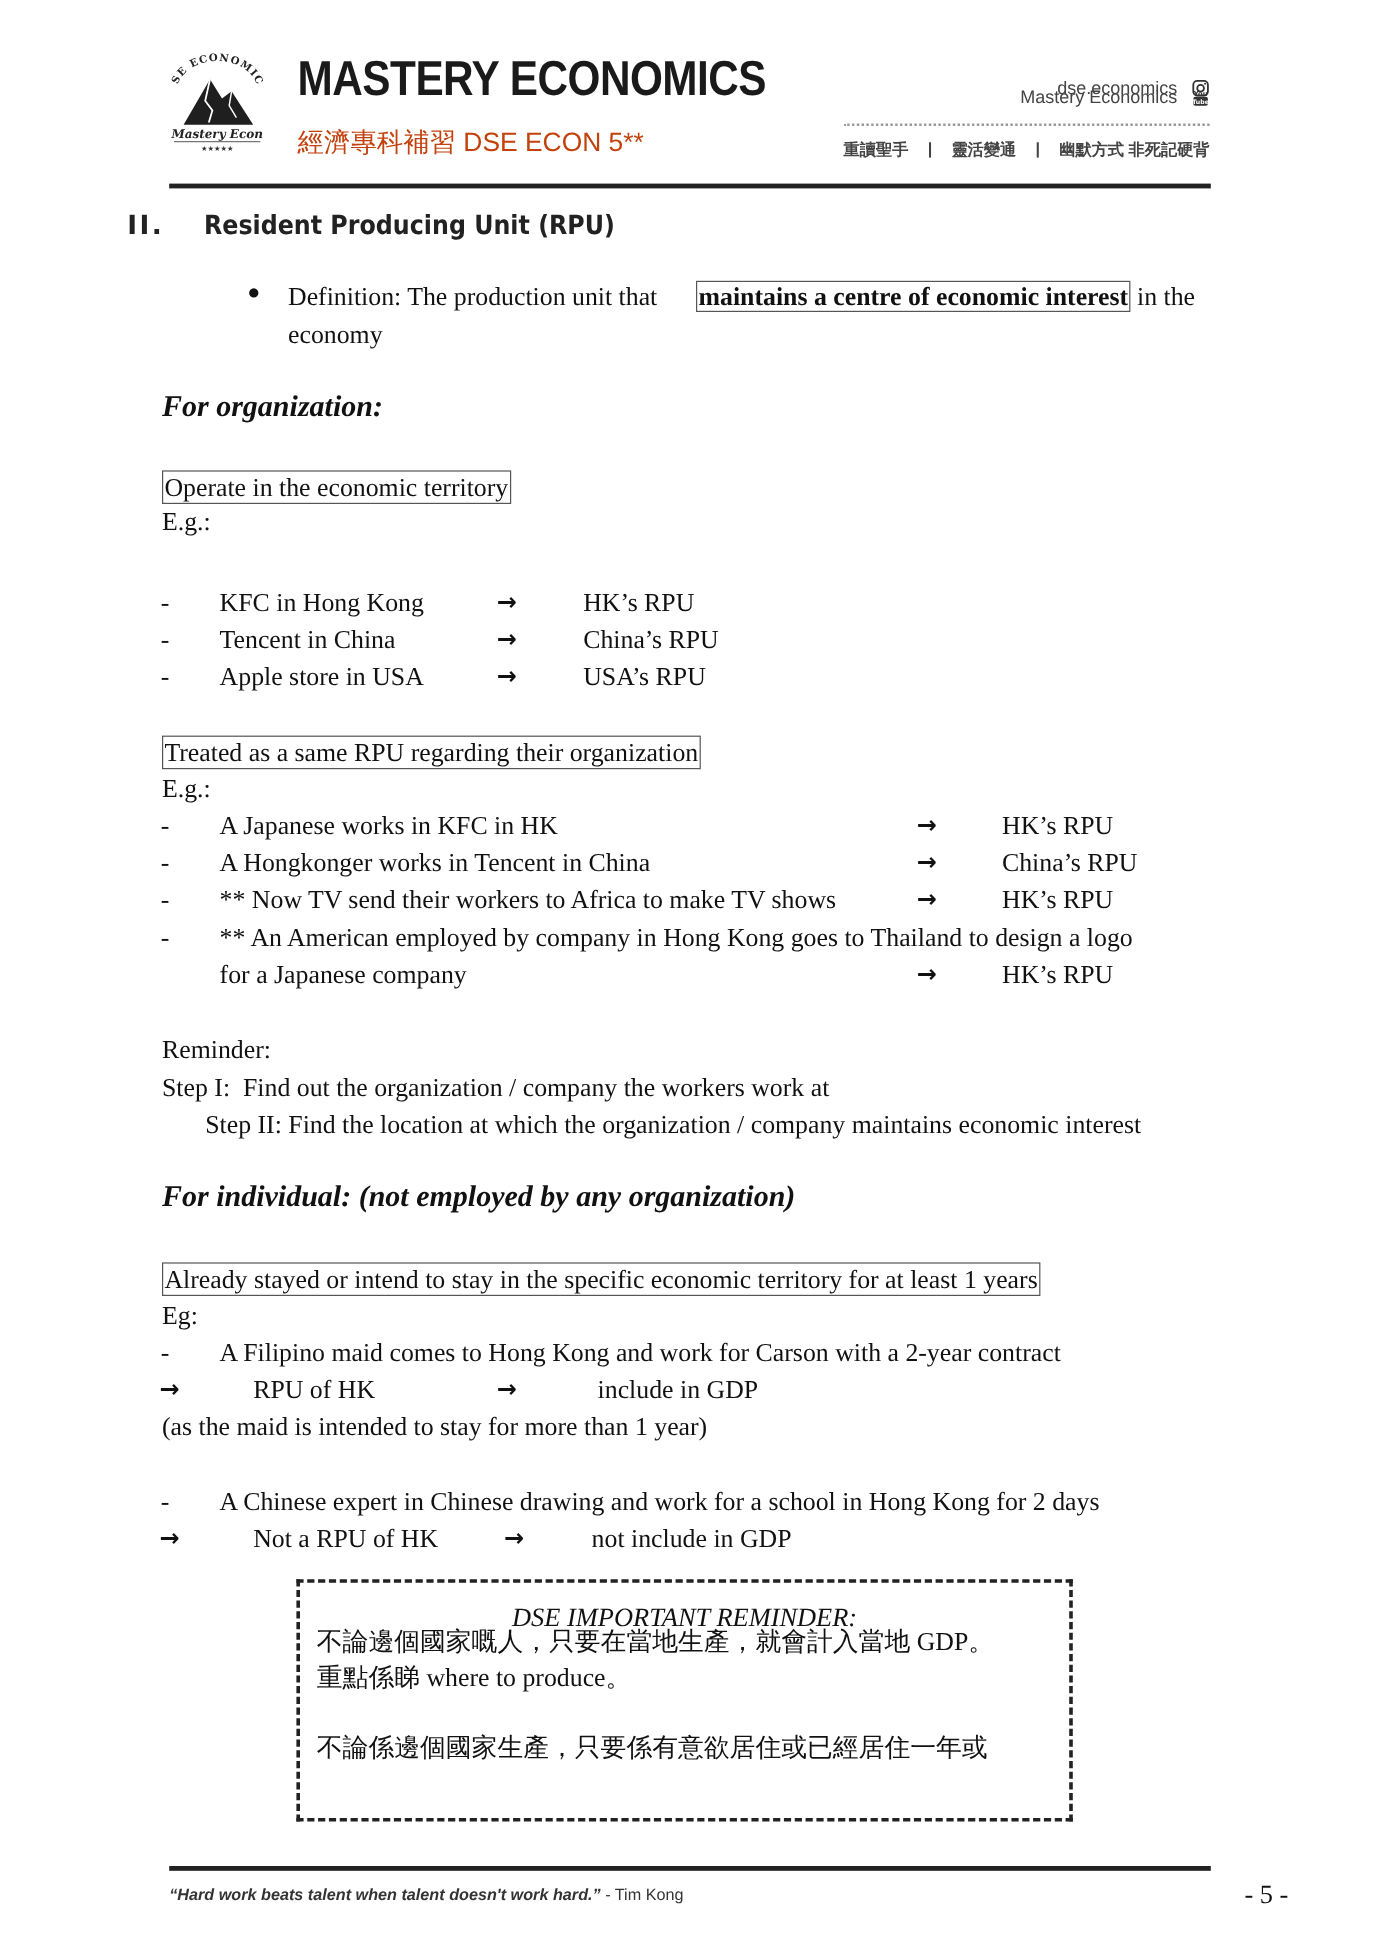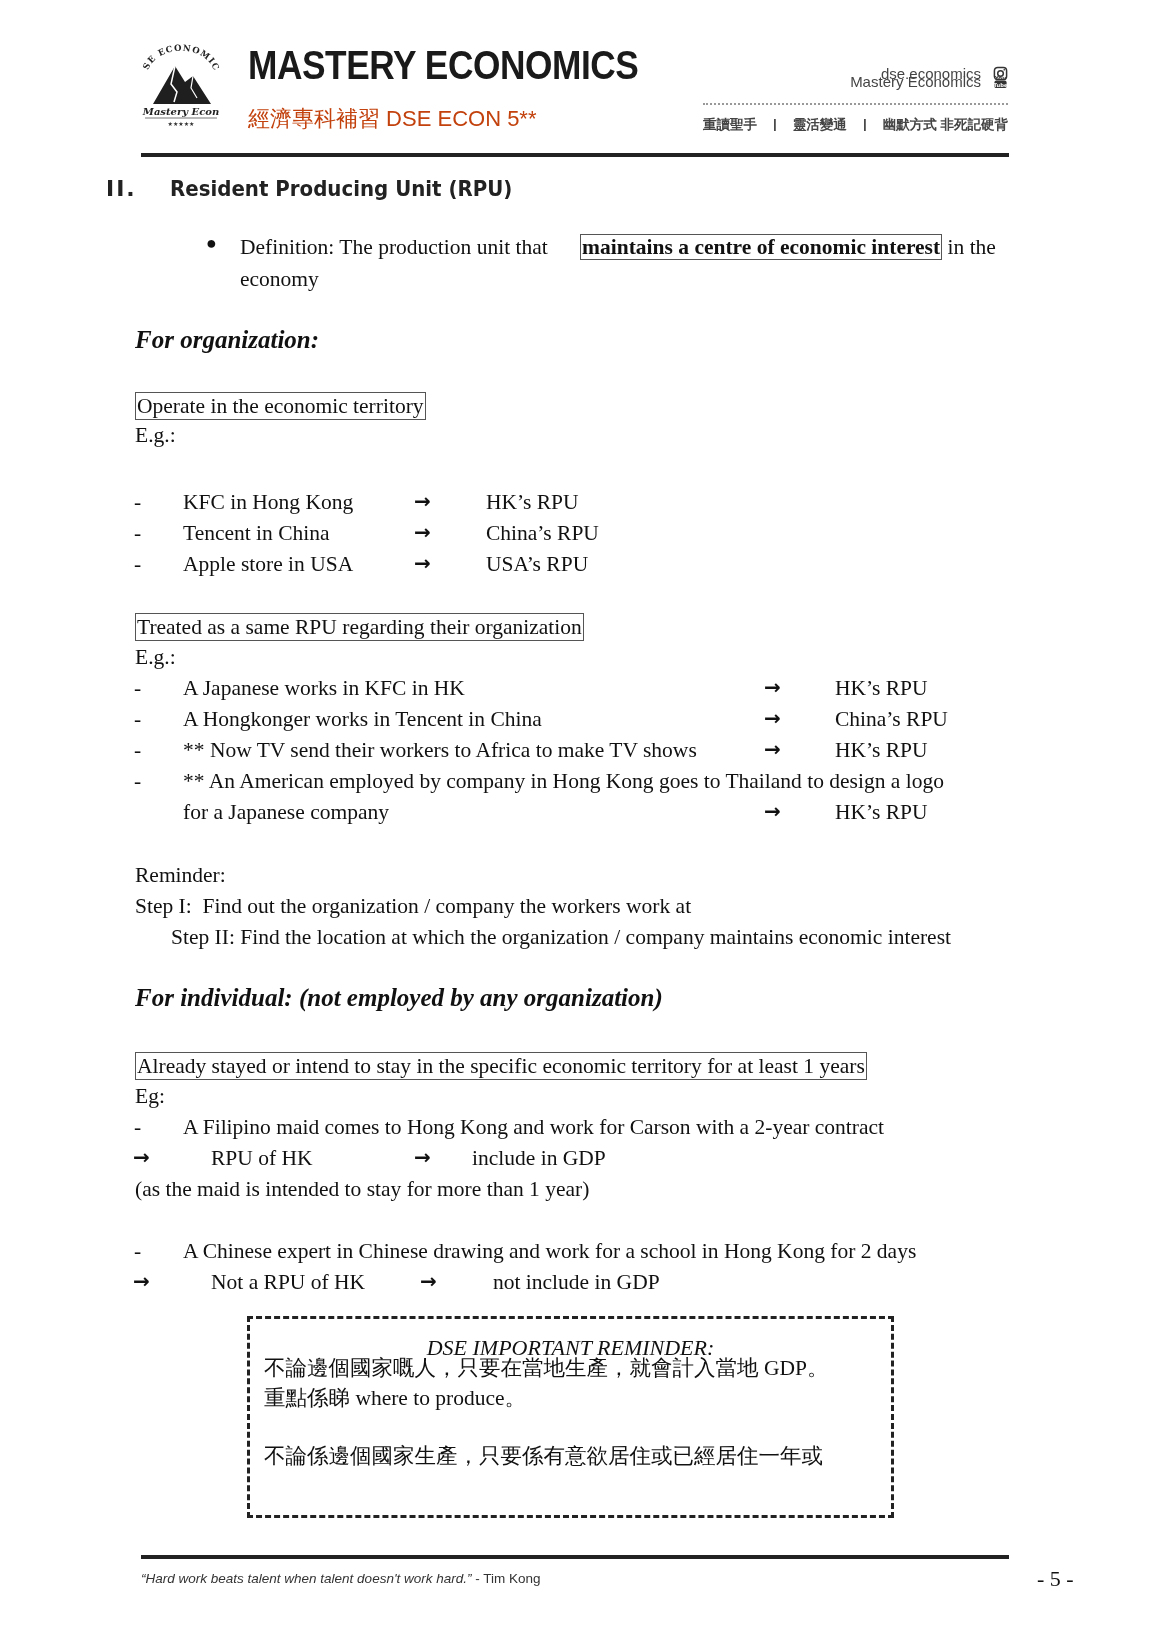--- a/index.html
+++ b/index.html
@@ -59,21 +59,21 @@
   .reminder {
     position: absolute; left: 247px; top: 1316px; width: 647px; height: 202px;
     border: 3px dashed #222;
   }
   .rem-title { position: absolute; left: 0; right: 0; top: 6px; text-align: center; font-size: 22px; font-weight: 400; font-style: italic; margin-top: 10px; }
   .rem-line { position: absolute; left: 14px; font-size: 21.5px; white-space: nowrap; }
 
   
   .rule-bot { position: absolute; left: 141px; top: 1555px; width: 868px; height: 4px; background: #222; }
   .quote { position: absolute; left: 141px; top: 1571px; font-family: "Liberation Sans", "DejaVu Sans", sans-serif; font-size: 13.5px; color: #333; white-space: nowrap; }
-  .quote i { font-style: italic; }
+  .quote i { font-style: italic; font-weight: bold; }
   .pagenum { position: absolute; left: 1037px; top: 1566px; font-size: 22px; white-space: nowrap; }
 </style>
 </head>
 <body>
 
 <div class="logo">
   <svg viewBox="0 0 80 84">
     <defs>
         <path id="arc" d="M8,24 A34,26 0 0,1 72,24"></path>
       </defs>
@@ -186,21 +186,21 @@
 
 <div class="boxline" style="top:1052px;">Already stayed or intend to stay in the specific economic territory for at least 1 years</div>
 <div class="abs body-text" style="left:135px; top:1081px;">Eg:</div>
 
 <div>
   <span class="dash abs body-text" style="top:1112px;">-</span>
   <span class="abs body-text" style="left:183px; top:1112px;">A Filipino maid comes to Hong Kong and work for Carson with a 2-year contract</span>
   <span class="abs arrow" style="left:133px; top:1145px;">→</span>
   <span class="abs body-text" style="left:211px; top:1143px;">RPU of HK</span>
   <span class="abs arrow" style="left:414px; top:1145px;">→</span>
-  <span class="abs body-text" style="left:472px; top:1143px;">include in GDP</span>
+  <span class="abs body-text" style="left:498px; top:1143px;">include in GDP</span>
   <span class="abs body-text" style="left:135px; top:1174px;">(as the maid is intended to stay for more than 1 year)</span>
 </div>
 
 <div>
   <span class="dash abs body-text" style="top:1236px;">-</span>
   <span class="abs body-text" style="left:183px; top:1236px;">A Chinese expert in Chinese drawing and work for a school in Hong Kong for 2 days</span>
   <span class="abs arrow" style="left:133px; top:1269px;">→</span>
   <span class="abs body-text" style="left:211px; top:1267px;">Not a RPU of HK</span>
   <span class="abs arrow" style="left:420px; top:1269px;">→</span>
   <span class="abs body-text" style="left:493px; top:1267px;">not include in GDP</span>

